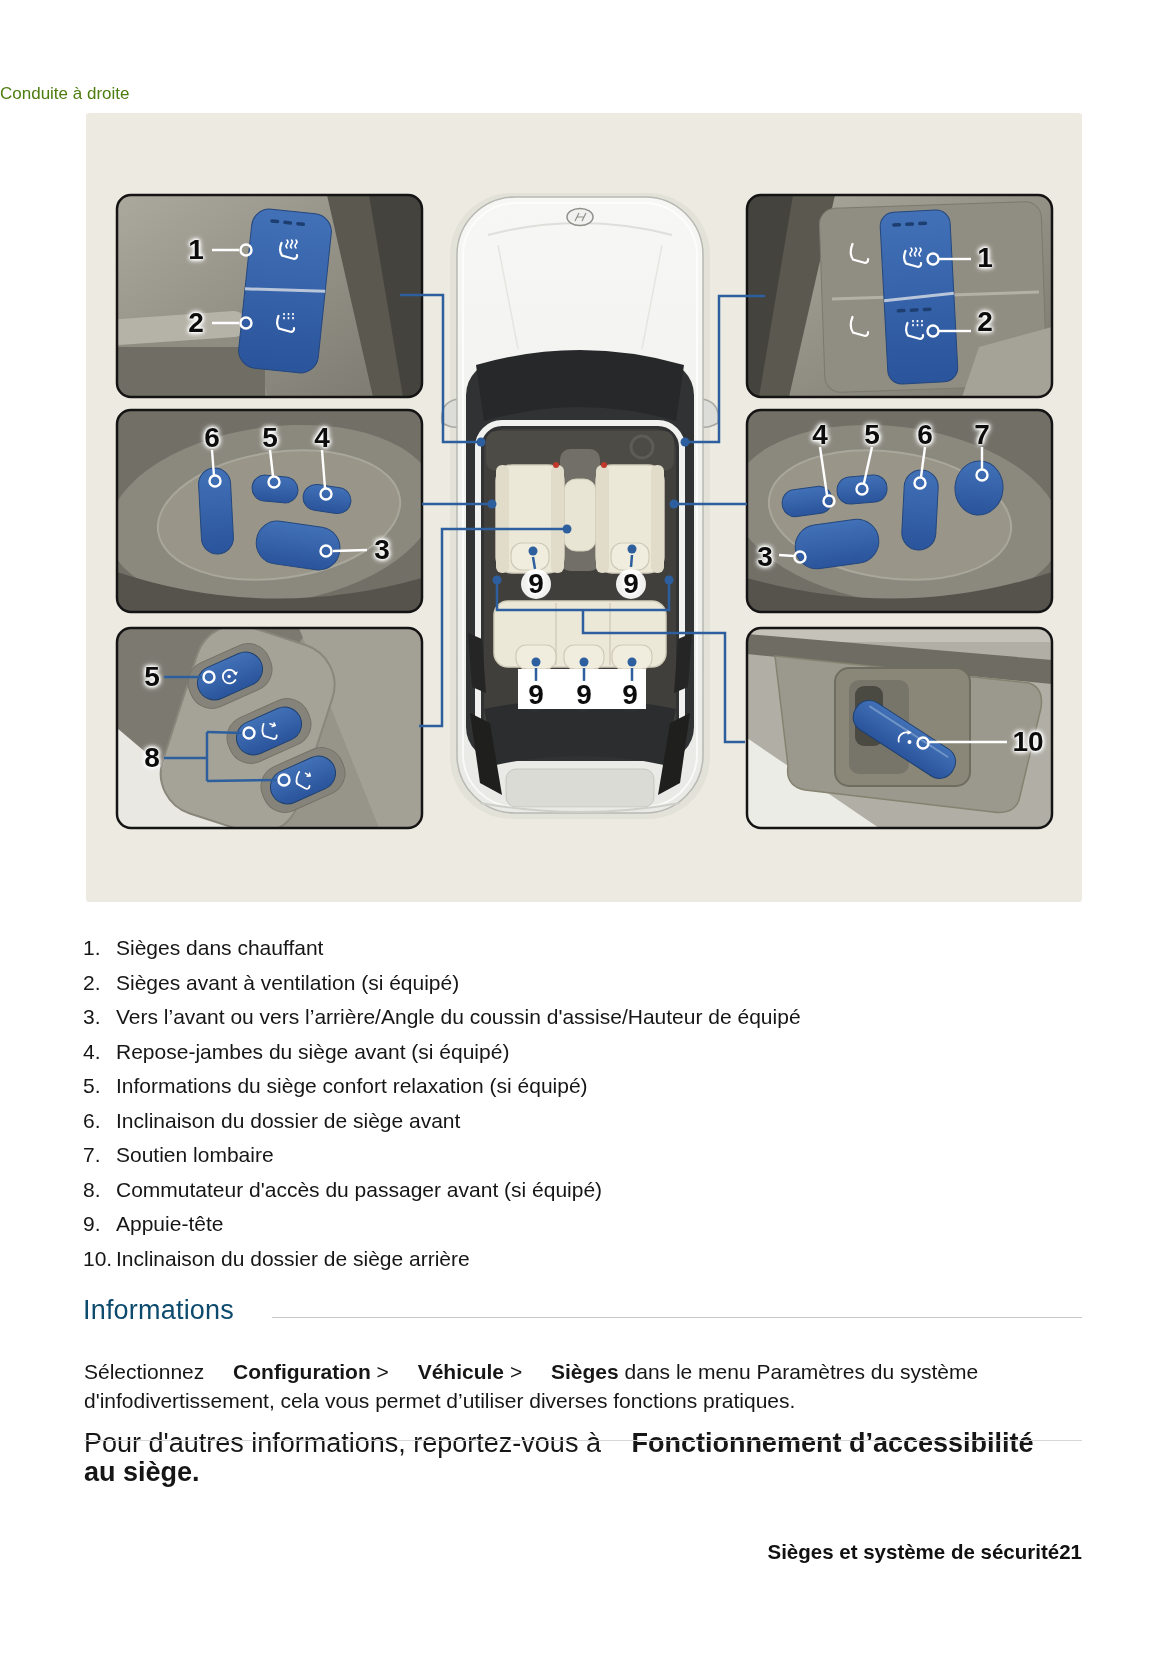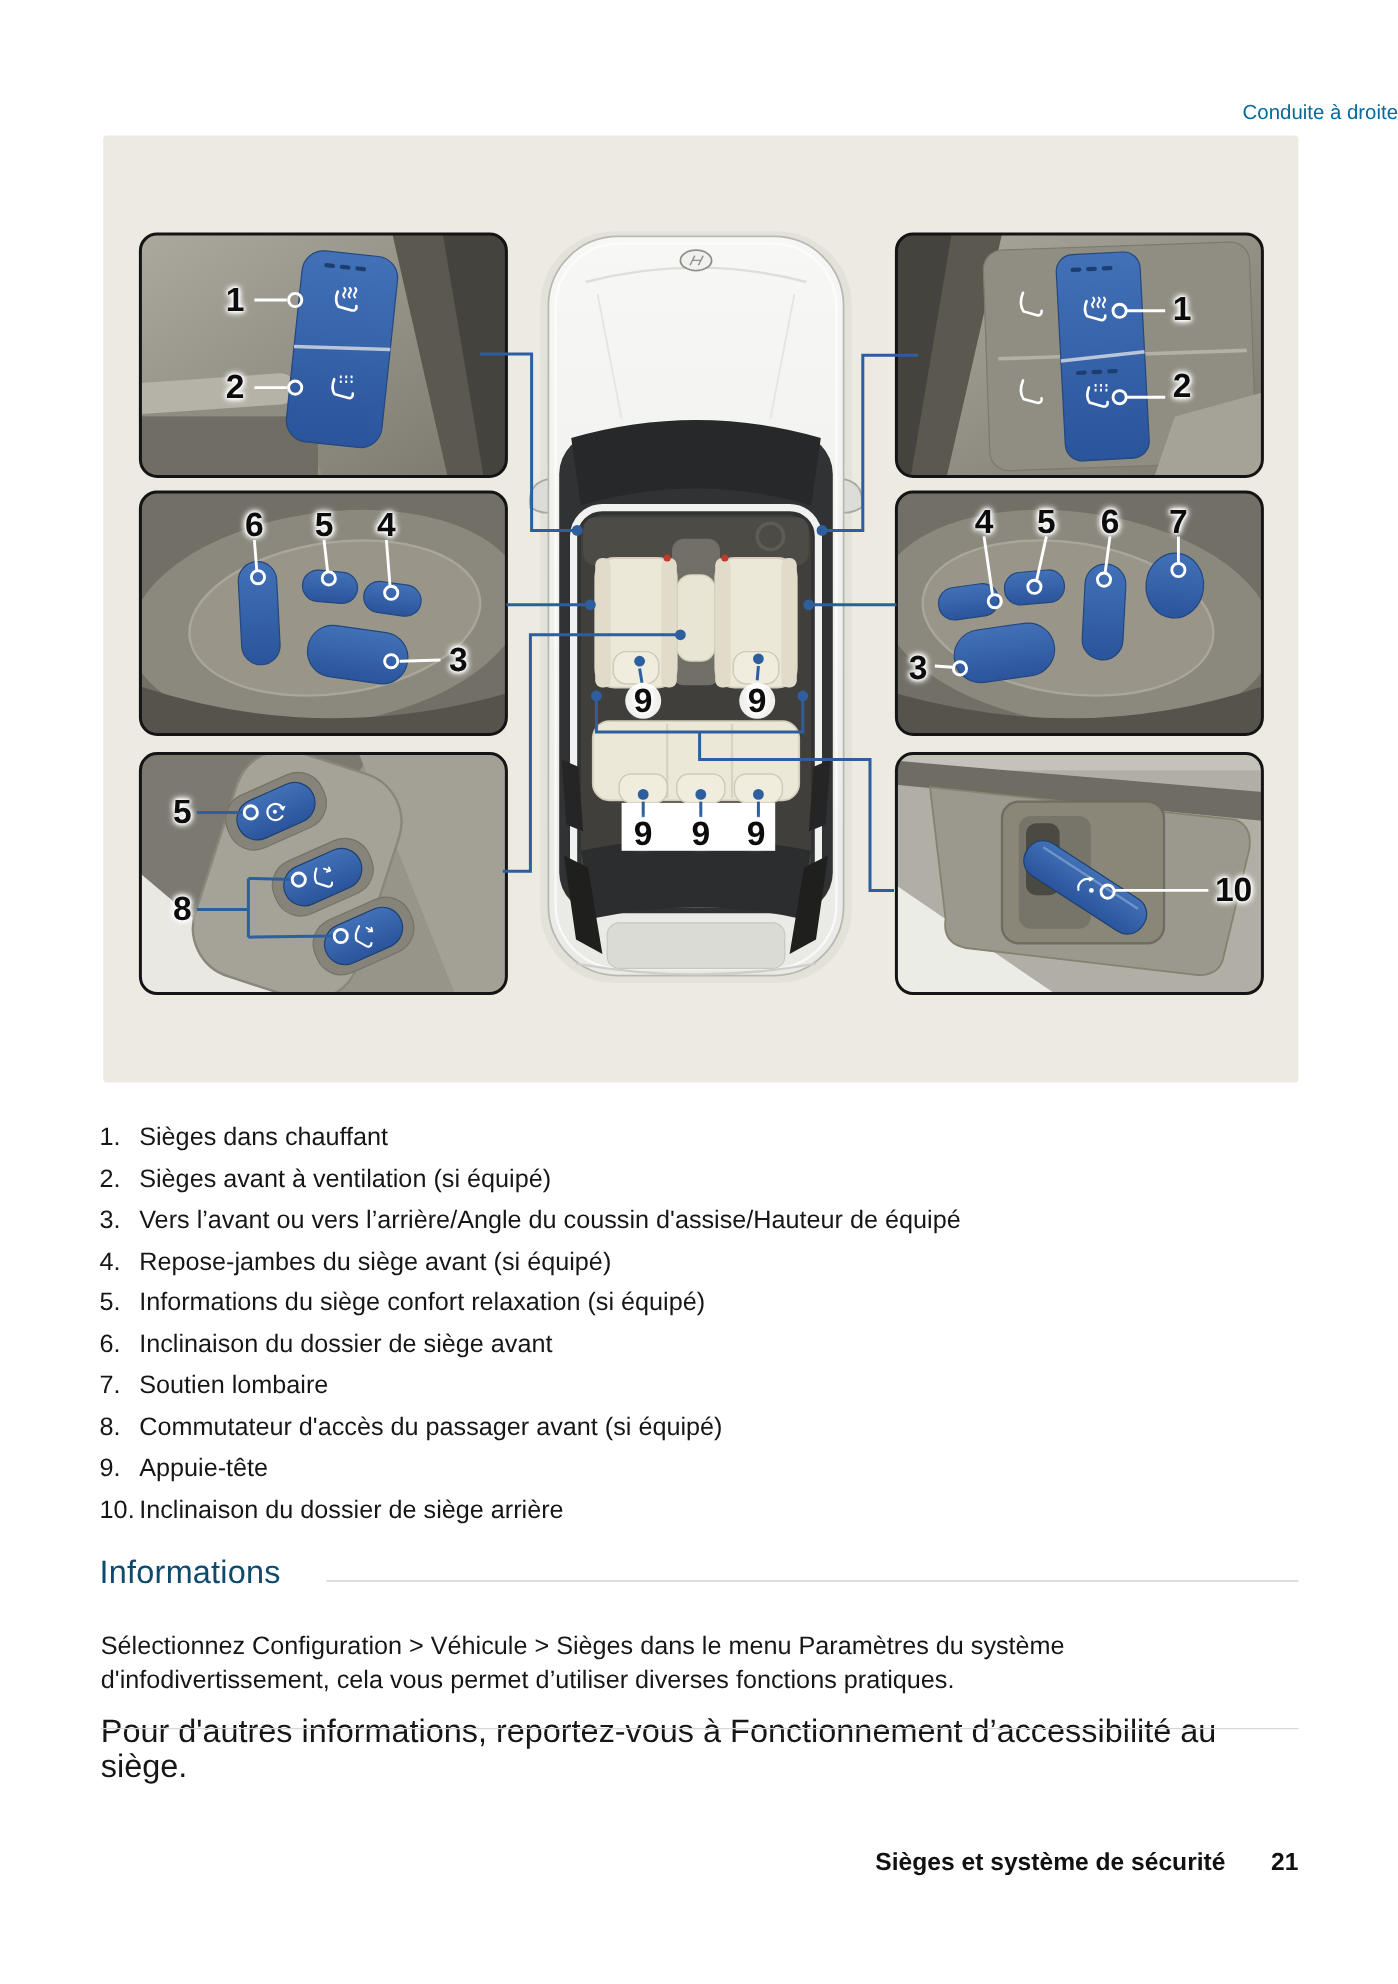--- a/index.html
+++ b/index.html
@@ -1,39 +1,39 @@
 <!DOCTYPE html>
 <html><head>
 <meta charset="utf-8">
 <style>
   html,body{margin:0;padding:0;background:#ffffff;}
   #page{position:relative;width:1165px;height:1653px;background:#ffffff;overflow:hidden;
         font-family:"Liberation Sans", sans-serif;color:#161616;}
   .abs{position:absolute;}
   
-  #hdr{top:84px;left:0;width:1165px;text-align:right;font-size:17px;color:#0369a1;}
+  #hdr{top:84px;left:0;width:1165px;text-align:left;font-size:17px;color:#4d7c0f;}
   
   #fig{top:113px;left:86px;width:996px;height:789px;background:#eceae1;border-radius:3px;}
   #figsvg{position:absolute;top:0;left:0;}
   .co{position:absolute;transform:translate(-50%,-50%);font-size:28px;font-weight:700;color:#0c0c0c;
       text-shadow:0 0 3px #fff,0 0 3px #fff,0 0 5px #fff,0 0 5px #fff,0 0 7px #fff;line-height:1;}
   
   #list{top:931px;left:83px;width:960px;font-size:21px;line-height:34.5px;}
   #list .row{display:flex;}
   #list .num{width:33px;flex:0 0 33px;}
   
   #infoh{top:1295px;left:83px;font-size:27px;color:#0c4a6e;letter-spacing:.2px;}
   #hrule{top:1317px;left:272px;width:810px;height:0;border-top:1.6px solid #c8c7c4;}
   #para1{top:1336px;left:84px;width:950px;font-size:21px;line-height:29px;}
   #para2{top:1402px;left:84px;width:950px;font-size:27px;line-height:29px;}
-  b{font-weight:400;}
+  b{font-weight:700;margin-left:23px;}
   #brule{top:1440px;left:84px;width:998px;height:0;border-top:1.2px solid #d8d7d4;}
   
   #foot{top:1540px;left:0;width:1082px;display:flex;justify-content:flex-end;align-items:baseline;
-        gap:38px;font-size:20.5px;font-weight:700;color:#111;}
+        font-size:20.5px;font-weight:700;color:#111;}
 </style>
 </head>
 <body>
 
 <div id="page">
 
   <div id="hdr" class="abs">Conduite à droite</div>
 
   <div id="fig" class="abs">
     <svg id="figsvg" width="996" height="789" viewBox="0 0 996 789">

